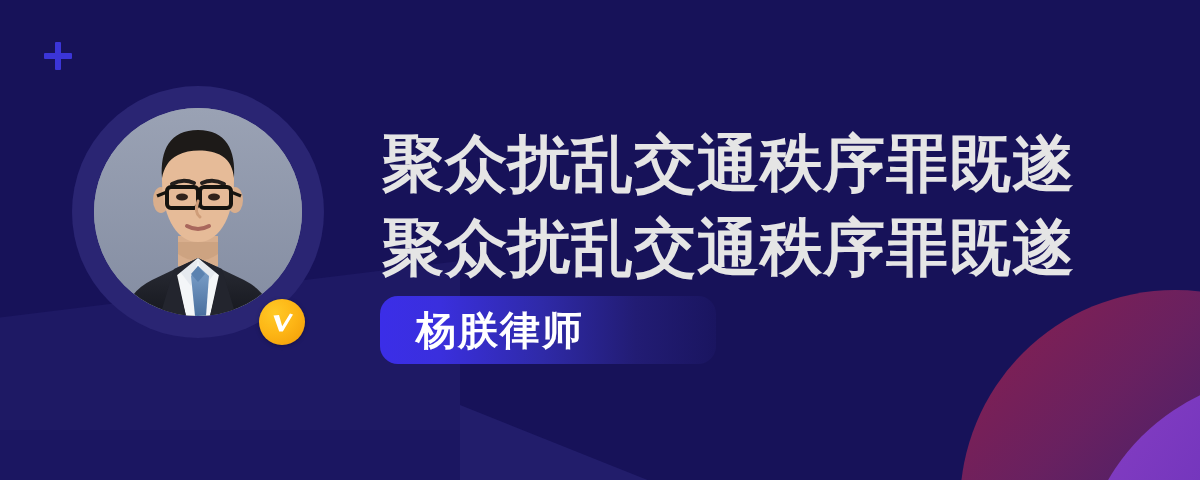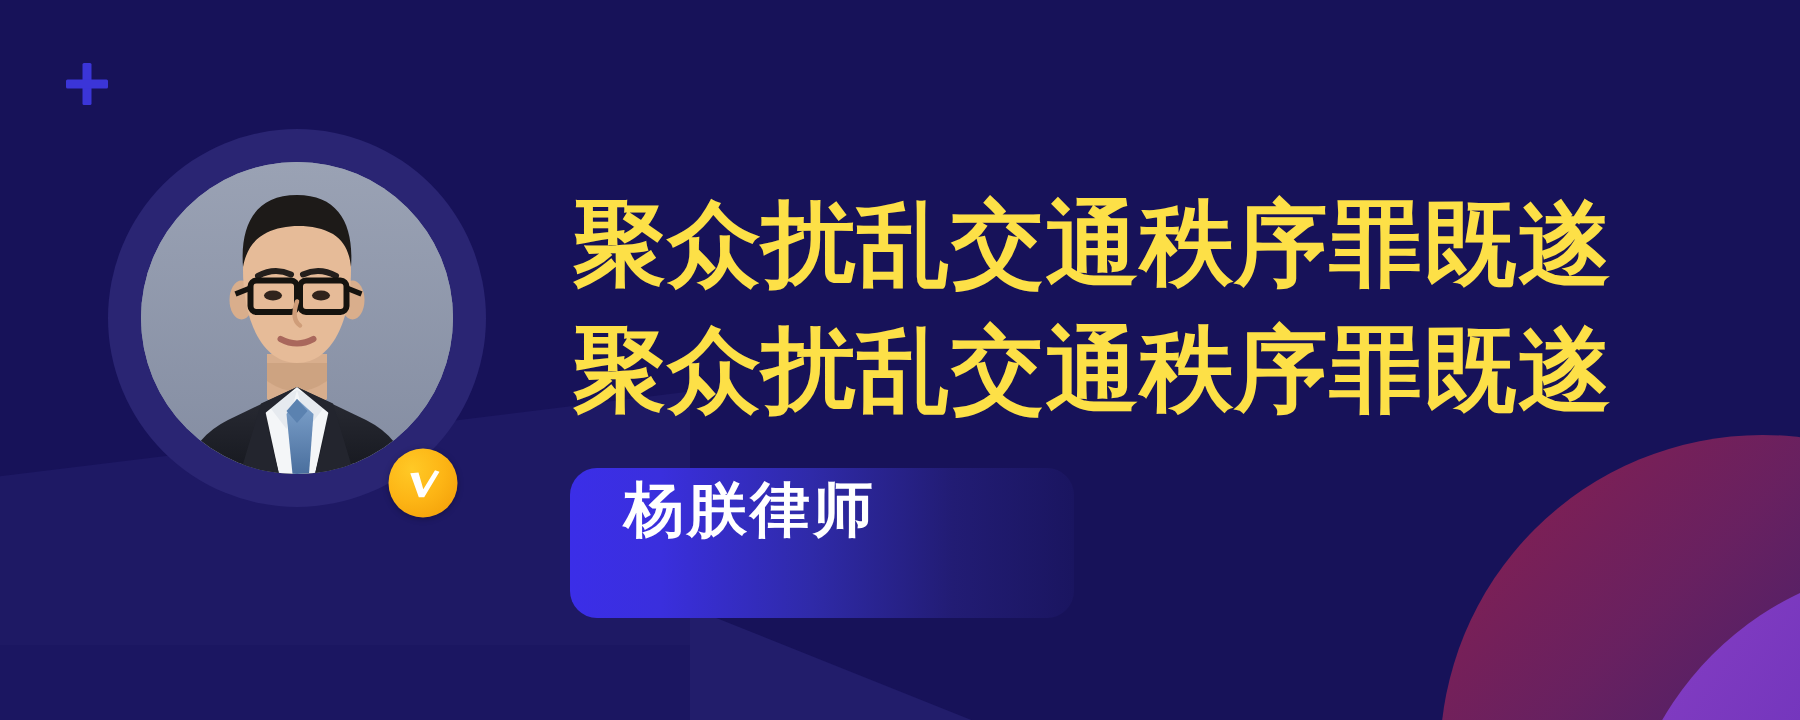--- a/index.html
+++ b/index.html
@@ -161,39 +161,39 @@
   
   .title-block {
     position: absolute;
     left: 382px;
     top: 122px;
     width: 700px;
   }
 
   .title-line {
     display: block;
-    color: #fde047;
+    color: #e5e5e5;
     font-size: 62px;
     line-height: 84px;
     font-weight: bold;
     letter-spacing: 1px;
     white-space: nowrap;
   }
 
   
   .name-pill {
     position: absolute;
     left: 380px;
-    top: 312px;
+    top: 296px;
     width: 336px;
-    height: 100px;
+    height: 68px;
     border-radius: 18px;
     background: linear-gradient(90deg, #3b2ee8 0%, #3a2fdd 18%, #2f2aa8 48%, #221c74 76%, #1a1560 100%);
     display: flex;
-    align-items: flex-start;
+    align-items: center;
   }
 
   .name-text {
     color: #ffffff;
     font-size: 40px;
     font-weight: bold;
     letter-spacing: 2px;
     margin-left: 36px;
     white-space: nowrap;
   }

